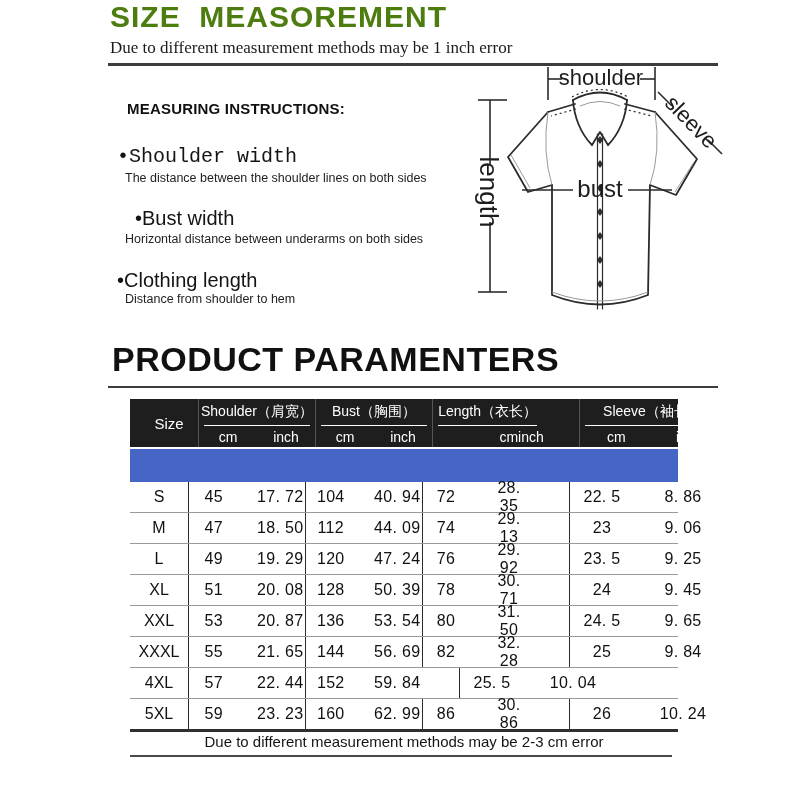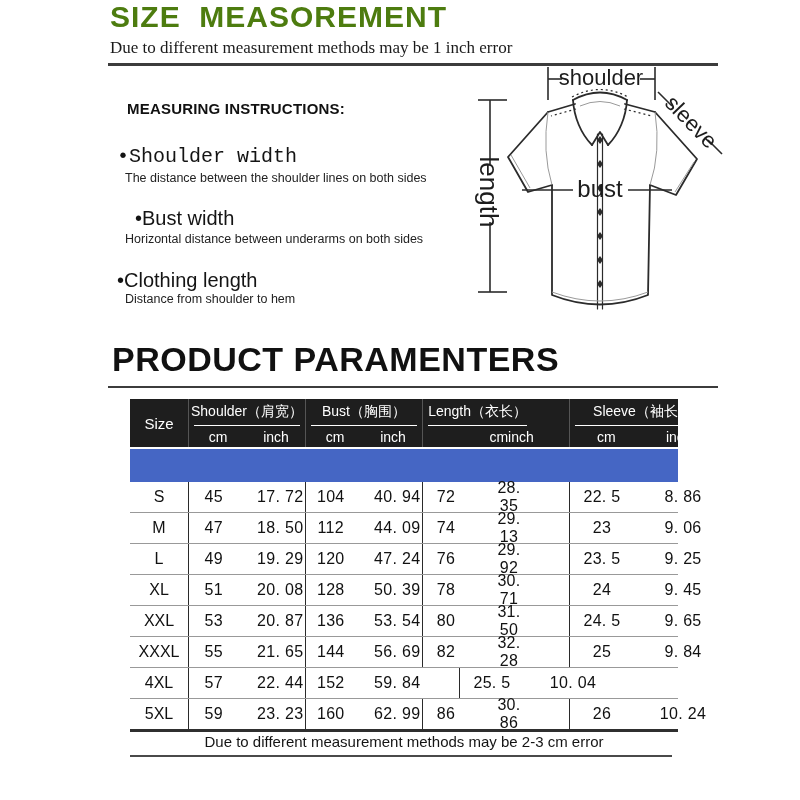--- a/index.html
+++ b/index.html
@@ -19,21 +19,21 @@
   .it1{left:117px;top:145px;font-family:Liberation Mono, monospace;} .id1{left:125px;top:171px;}
   .it2{left:117px;top:207px;margin-left:18px;} .id2{left:125px;top:232px;}
   .it3{left:117px;top:269px;} .id3{left:125px;top:292px;}
   
   .diagram{left:435px;top:52px;width:330px;height:285px;}
   .diagram text{font-family:"Liberation Sans","DejaVu Sans",sans-serif;fill:#1c1c1c;}
   
   .params-head{left:112px;top:340px;font-size:34px;font-weight:800;letter-spacing:.5px;}
   .table{left:130px;top:399px;width:548px;}
   .thead{display:flex;background:#1e1e1e;color:#fff;height:48px;}
-  .size-col{width:58px;flex:none;display:flex;align-items:center;justify-content:center;font-size:15px;}
+  .size-col{width:58px;flex:none;display:flex;align-items:center;justify-content:center;font-size:15px;padding-left:10px;}
   .hgrp{flex:none;display:flex;flex-direction:column;border-left:1px solid #555;box-sizing:border-box;}
   .g1{width:117px;} .g2{width:117px;} .g3{width:110px;align-items:flex-end;} .g4{width:146px;margin-left:37px;}
   .hlabel{height:26px;display:flex;align-items:center;justify-content:center;font-size:14px;
           border-bottom:1px solid #fff;margin:0 5px;white-space:nowrap;}
   .hunits{height:21px;display:flex;}
   .hunits span{width:50%;display:flex;align-items:center;justify-content:center;font-size:14px;}
   .hl-row{height:33px;margin-top:2px;background:#4566c4;}
   .tbody{border-bottom:3px solid #2f2f2f;}
   .trow{display:flex;height:30px;align-items:center;border-top:1px solid #999;}
   .trow:first-child{border-top:none;}

